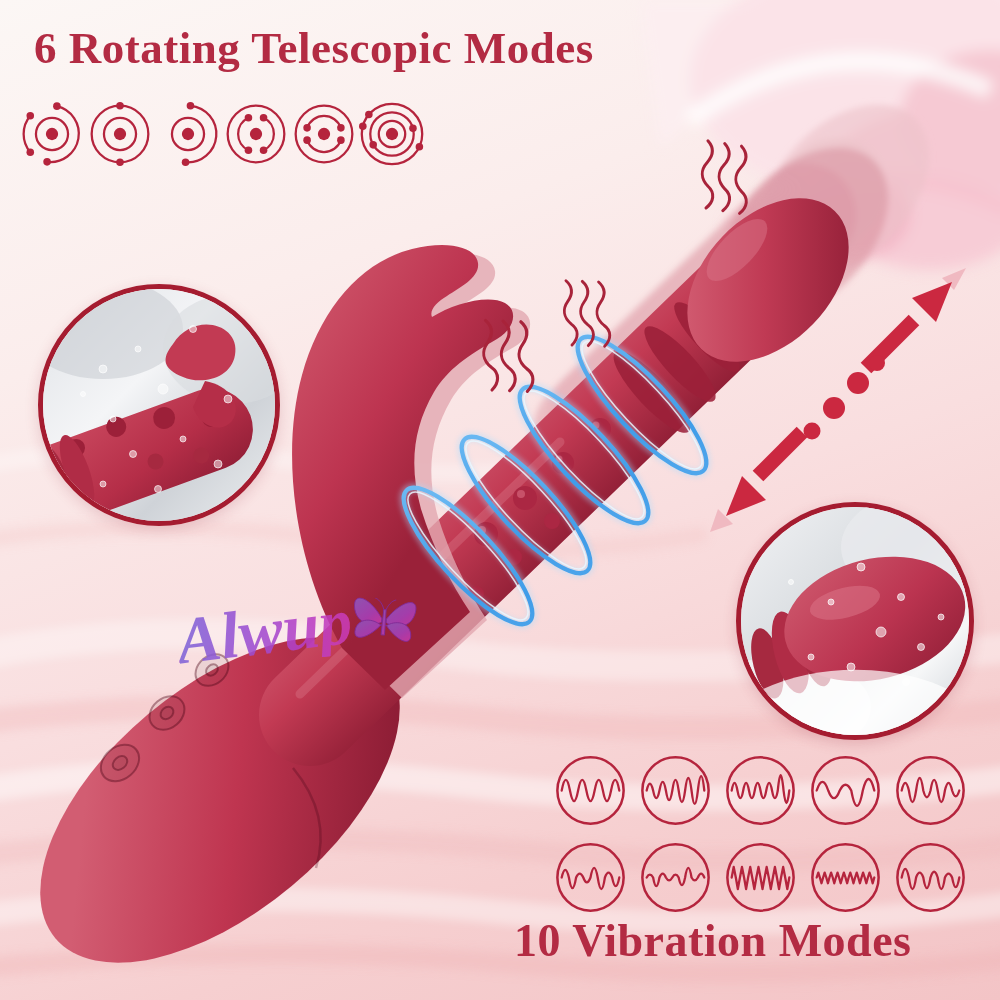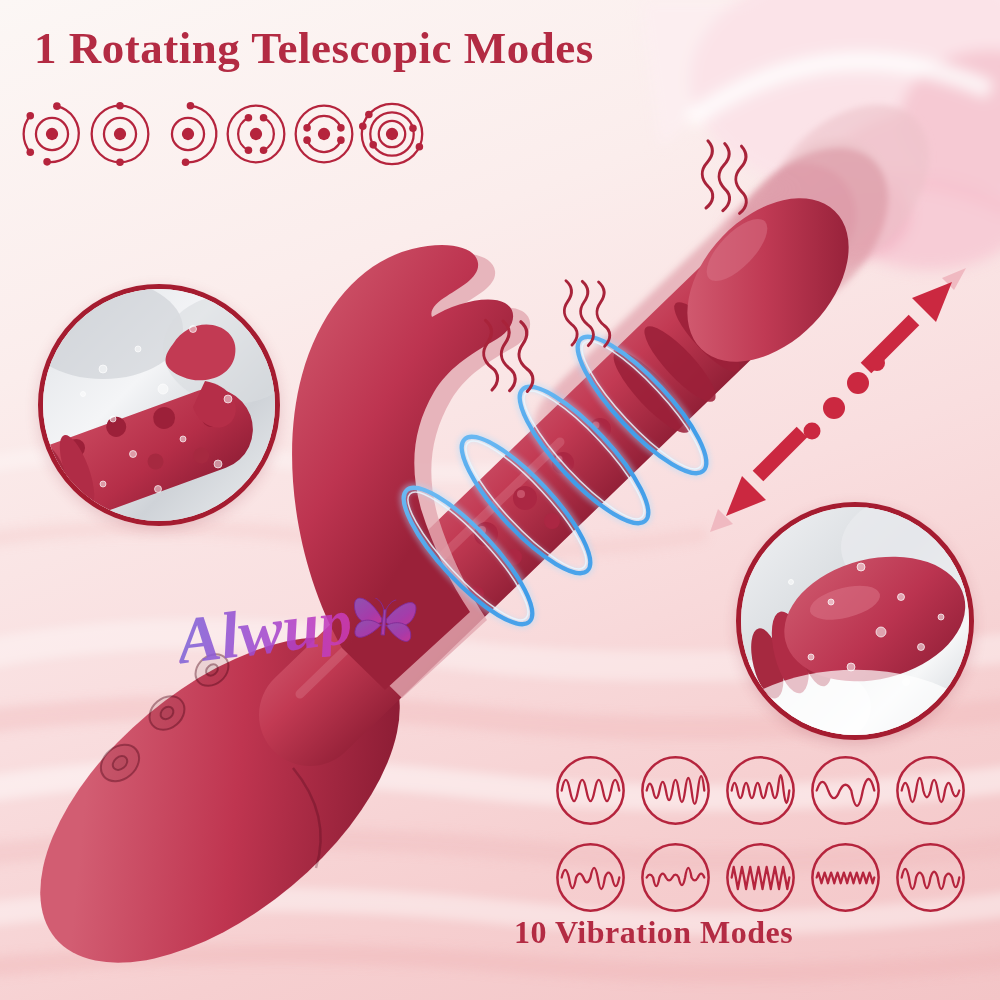--- a/index.html
+++ b/index.html
@@ -2,21 +2,21 @@
 <html><head>
 <meta charset="utf-8">
 <style>
   html,body{margin:0;padding:0;background:#e8e0de;}
   #canvas{position:relative;width:1000px;height:1000px;overflow:hidden;
     background:linear-gradient(160deg,#fcf7f5 0%,#fbedec 28%,#f9dedf 55%,#f6cfd0 78%,#f3c4c6 100%);
     font-family:"Liberation Sans",sans-serif;}
   .abs{position:absolute;}
   .title{font-family:"Liberation Serif",serif;font-weight:bold;color:#b32b43;letter-spacing:.5px;white-space:nowrap;}
   #title-rotating{left:34px;top:22px;font-size:45px;}
-  #title-vibration{left:514px;top:914px;font-size:32px;}
+  #title-vibration{left:514px;top:914px;font-size:46px;}
   #rotation-icons{left:18px;top:86px;display:flex;align-items:center;}
   #vibration-grid{left:554px;top:754px;width:418px;display:flex;flex-wrap:wrap;column-gap:12px;row-gap:14px;}
   .inset{border:5px solid #a51c30;border-radius:50%;overflow:hidden;box-shadow:0 4px 14px rgba(150,40,60,.18);}
   #inset-left{left:38px;top:284px;width:232px;height:232px;}
   #inset-right{left:736px;top:502px;width:228px;height:228px;}
   #watermark{left:176px;top:590px;transform:rotate(-7deg);display:flex;align-items:center;opacity:.88;}
   #watermark .wm-text{font-family:"Liberation Serif",serif;font-style:italic;font-weight:700;font-size:66px;line-height:1;
     background:linear-gradient(100deg,#7b68d8 0%,#9a4fd2 40%,#b63fc6 72%,#cf3bb2 100%);
     -webkit-background-clip:text;background-clip:text;color:transparent;}
   svg{display:block;}
@@ -301,21 +301,21 @@
           <circle cx="180" cy="140" r="3.5"></circle>
           <circle cx="70" cy="150" r="3"></circle>
         <circle cx="110" cy="160" r="4"></circle>
           <circle cx="200" cy="110" r="3"></circle>
           <circle cx="50" cy="75" r="2.5"></circle>
         <circle cx="165" cy="175" r="3.5"></circle>
       </g>
     </svg>
   </div>
 
-  <div id="title-rotating" class="abs title">1 Rotating Telescopic Modes</div>
+  <div id="title-rotating" class="abs title">6 Rotating Telescopic Modes</div>
   <div id="rotation-icons" class="abs">
       <svg width="68" height="96" viewBox="-36 -48 72 96">
         <circle cx="0" cy="0" r="6.5" fill="#b5243d"></circle>
         <circle cx="0" cy="0" r="17" fill="none" stroke="#b5243d" stroke-width="2.4"></circle>
         <path d="M 5.2 -29.5 A 30 30 0 0 1 -5.2 29.5" fill="none" stroke="#b5243d" stroke-width="2.4"></path>
         <circle cx="5.2" cy="-29.5" r="4" fill="#b5243d"></circle>
         <circle cx="-5.2" cy="29.5" r="4" fill="#b5243d"></circle>
         <path d="M -23.0 19.3 A 30 30 0 0 1 -23.0 -19.3" fill="none" stroke="#b5243d" stroke-width="2.4"></path>
         <circle cx="-23.0" cy="19.3" r="4" fill="#b5243d"></circle>
         <circle cx="-23.0" cy="-19.3" r="4" fill="#b5243d"></circle>

